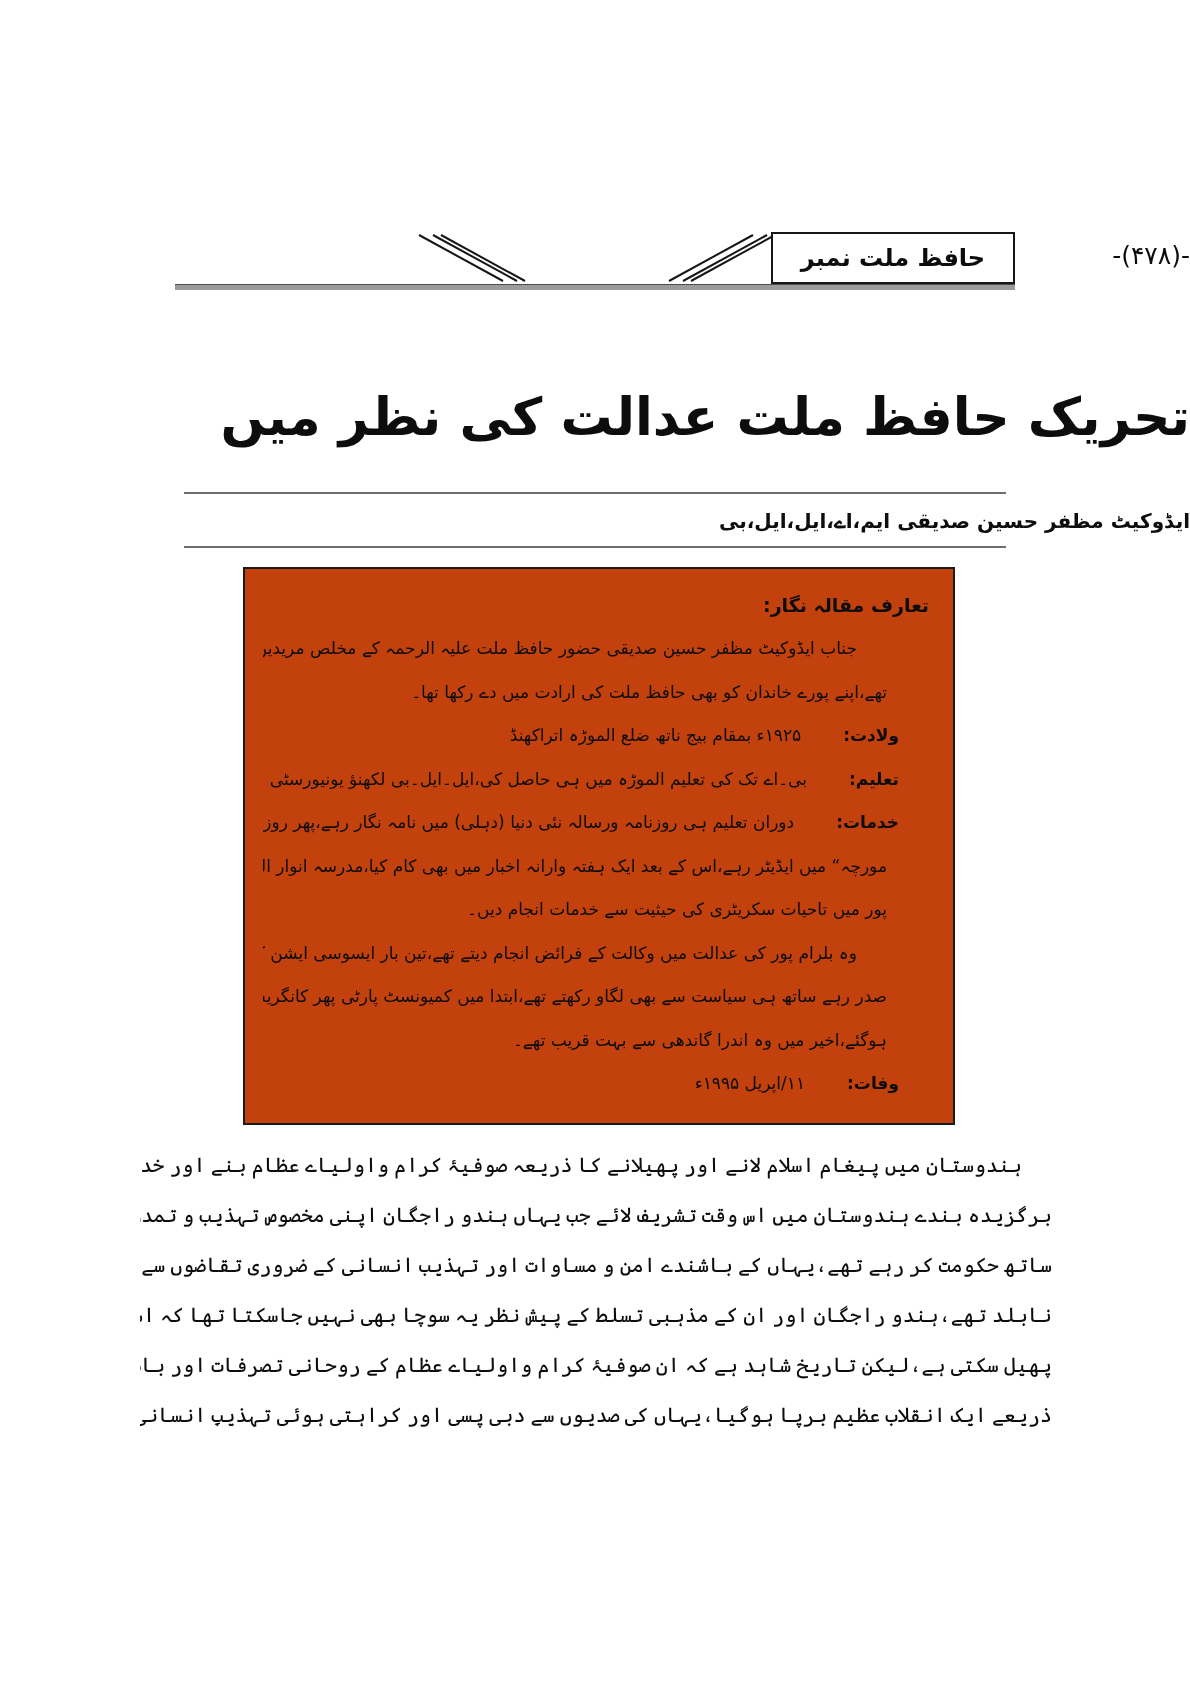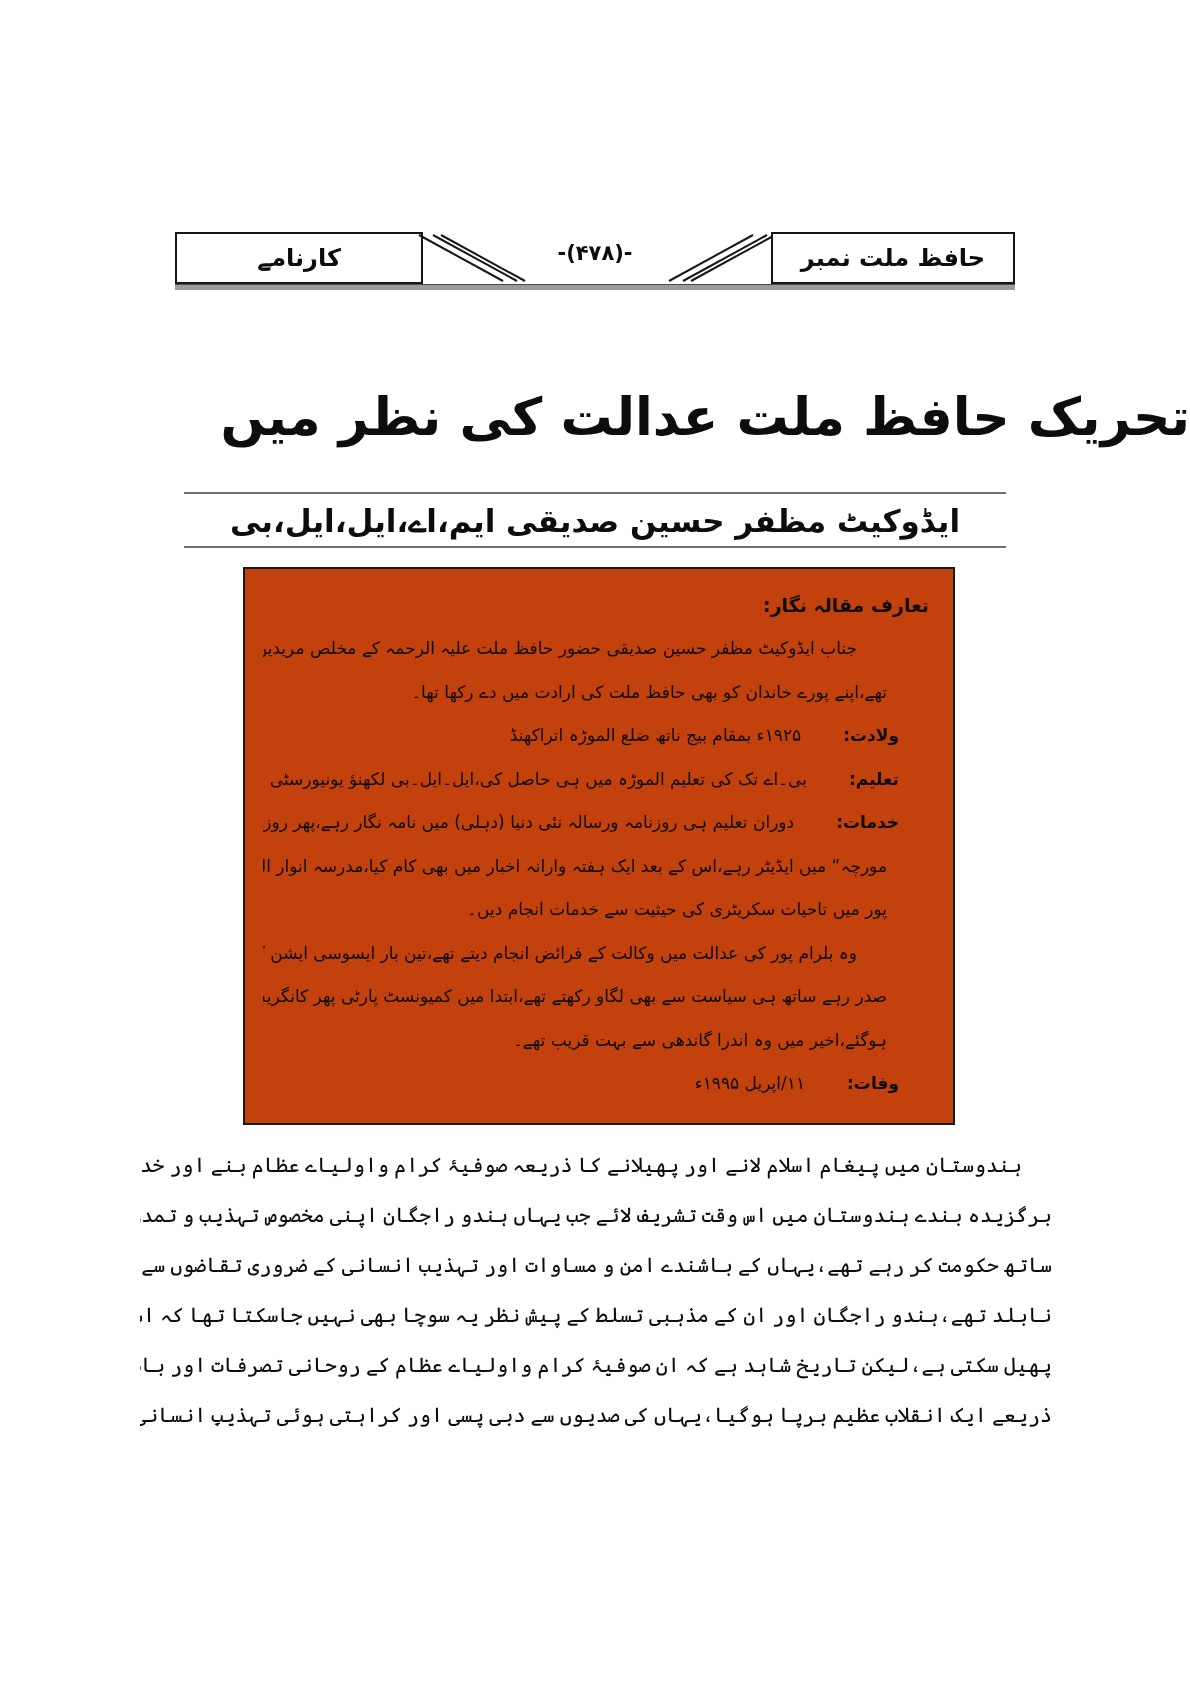--- a/index.html
+++ b/index.html
@@ -24,21 +24,21 @@
     font-size:24px; font-weight:700;
   }
   .hdr-box-left  { left:0; width:244px; }
   .hdr-box-right { right:0; width:240px; }
   .hdr-diag { position:absolute; top:0; }
   .hdr-diag-left  { left:242px; }
   .hdr-diag-right { right:238px; }
 
   .page-number {
     position:absolute; left:0; right:0; top:241px;
-    text-align:center; font-size:21px; font-weight:700;
+    text-align:right; font-size:25px; font-weight:400;
     letter-spacing:1px;
   }
   .hdr-rule {
     position:absolute; left:175px; top:284px; width:840px; height:5px;
     background:#9b9b9b; border-top:1px solid #4d4d4d;
   }
 
   
   .main-title {
     position:absolute; left:0; right:0; top:362px;
@@ -47,21 +47,21 @@
     line-height:110px;
   }
   .thin-rule {
     position:absolute; left:184px; width:822px; height:2px;
     background:#6e6e6e;
   }
   .rule-above-byline { top:492px; }
   .rule-below-byline { top:546px; }
   .byline {
     position:absolute; left:0; right:0; top:497px;
-    text-align:center; font-size:31px; font-weight:600;
+    text-align:right; font-size:20px; font-weight:600;
     line-height:48px;
   }
 
   
   .intro-box {
     position:absolute; left:243px; top:567px; width:712px; height:558px;
     border:2px solid #1a1a1a; background:#c2410c;
     padding:14px 24px 0 18px;
     box-sizing:border-box;
     overflow:hidden;
@@ -91,23 +91,20 @@
     white-space:nowrap;
     overflow:hidden;
     text-align:right;
     font-family:Liberation Serif, serif;
   }
 </style>
 </head>
 <body>
 
 <div class="hdr-orn hdr-orn-left">
-  <div class="hdr-box hdr-box-left">
-    <span>کارنامے</span>
-  </div>
   <svg class="hdr-diag hdr-diag-left" width="110" height="52" viewBox="0 0 110 52">
     <line x1="2" y1="3" x2="86" y2="49" stroke="#161616" stroke-width="2"></line>
     <line x1="16" y1="3" x2="100" y2="49" stroke="#161616" stroke-width="2"></line>
     <line x1="24" y1="3" x2="108" y2="49" stroke="#161616" stroke-width="2"></line>
   </svg>
 </div>
 
 <div class="page-number">-(۴۷۸)-</div>
 
 <div class="hdr-orn hdr-orn-right">

